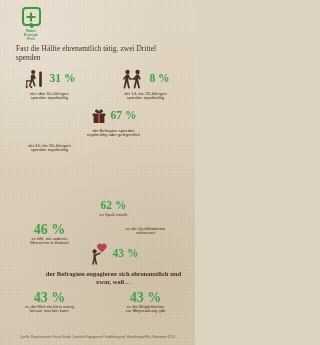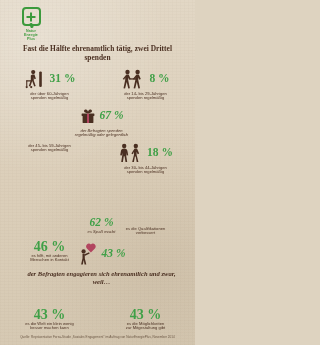--- a/index.html
+++ b/index.html
@@ -25,37 +25,37 @@
   .logo{position:absolute;left:14px;top:7px;width:34px;text-align:center;}
   .logo-mark{width:19px;height:19px;border:2.2px solid #3c9a3c;border-radius:4px;
     margin:0 auto;position:relative;box-sizing:border-box;}
   .logo-mark:after{content:"";position:absolute;left:50%;bottom:-3.5px;width:3px;height:5px;
     background:#3c9a3c;transform:translateX(-1px) rotate(-22deg);border-radius:1px;}
   .plus-v,.plus-h{position:absolute;background:#3c9a3c;}
   .plus-v{left:50%;top:50%;width:2px;height:9px;transform:translate(-50%,-50%);}
   .plus-h{left:50%;top:50%;width:9px;height:2px;transform:translate(-50%,-50%);}
   .logo-text{margin-top:3px;font-size:3.6px;line-height:4.1px;color:#3c9a3c;font-weight:bold;letter-spacing:.1px;}
 
-  .headline{position:absolute;left:16px;top:44px;width:163px;text-align:center;
-    font-family:"Liberation Serif",serif;font-weight:bold;color:#4a2f21;
+  .headline{position:absolute;left:16px;top:44px;width:163px;text-align:left;
+    font-family:"Liberation Serif",serif;font-weight:normal;color:#4a2f21;
     font-size:7.4px;line-height:9.4px;letter-spacing:.05px;}
 
   .row{position:absolute;width:97px;text-align:center;}
   .row.left{left:1px;}
   .row.right{left:97px;}
-  .band{position:absolute;left:4px;width:195px;text-align:center;font-style:italic;}
+  .band{position:absolute;left:16px;width:195px;text-align:center;}
 
   .statline{display:flex;align-items:center;justify-content:center;gap:4px;height:22px;}
   .pct{font-family:"Liberation Serif",serif;font-weight:bold;color:#3fa047;
     font-size:11.5px;line-height:11.5px;white-space:nowrap;}
   .pct.sm{font-size:14px;line-height:10px;}
   .cap{font-size:4.1px;line-height:4.9px;color:#4a2f21;margin-top:1.5px;letter-spacing:.02px;}
 
   .stack{text-align:center;}
-  .stack .pct{display:block;margin-top:17px;}
+  .stack .pct{display:block;}
 
   svg{display:block;}
   .ico{flex:0 0 auto;}
 
   .source{position:absolute;left:8px;bottom:5px;width:179px;text-align:center;
     font-size:3.1px;line-height:3.8px;color:#6b5744;letter-spacing:.02px;}
 </style>
 </head>
 <body>
 
@@ -141,39 +141,20 @@
     </div>
   </div>
 
   <div class="row left" style="top:142px;">
     <div class="cap">
       <div>der 45- bis 59-Jährigen</div>
       <div>spenden regelmäßig</div>
     </div>
   </div>
 
-  <div class="row right" style="top:142px;">
-    <div class="statline">
-      <span class="ico">
-        <svg width="25" height="20" viewBox="0 0 25 20">
-          <g fill="#4a2f21">
-            <circle cx="6.2" cy="3" r="2.2"></circle>
-            <path d="M6.2 5.6c2.1 0 3.1 1.2 3.4 3.1l.6 3.6-1.6.3-.5-2.9v2.3l1.1 6.9H7.5l-.9-5.6h-.8L4.9 19H3.2l1.1-6.9V9.7l-.5 2.9-1.6-.3.6-3.6C3.1 6.8 4.1 5.6 6.2 5.6z"></path>
-            <circle cx="17.8" cy="3" r="2.2"></circle>
-            <path d="M16.6 5.6h2.4l2.2 4.8-1.5.8-1.1-2.4v2.9l1.8 7.3h-1.7l-1-5.6h-.8l-1 5.6h-1.7l1.8-7.3V8.8l-1.1 2.4-1.5-.8z"></path>
-          </g>
-        </svg>
-      </span>
-      <span class="pct">18 %</span>
-    </div>
-    <div class="cap">
-      <div>der 30- bis 44-Jährigen</div>
-      <div>spenden regelmäßig</div>
-    </div>
-  </div>
 
   <div class="band" style="top:200px;">
     <div class="stack">
       <span class="pct">62 %</span>
       <div class="cap">
         <div>es Spaß macht</div>
       </div>
     </div>
   </div>
 

